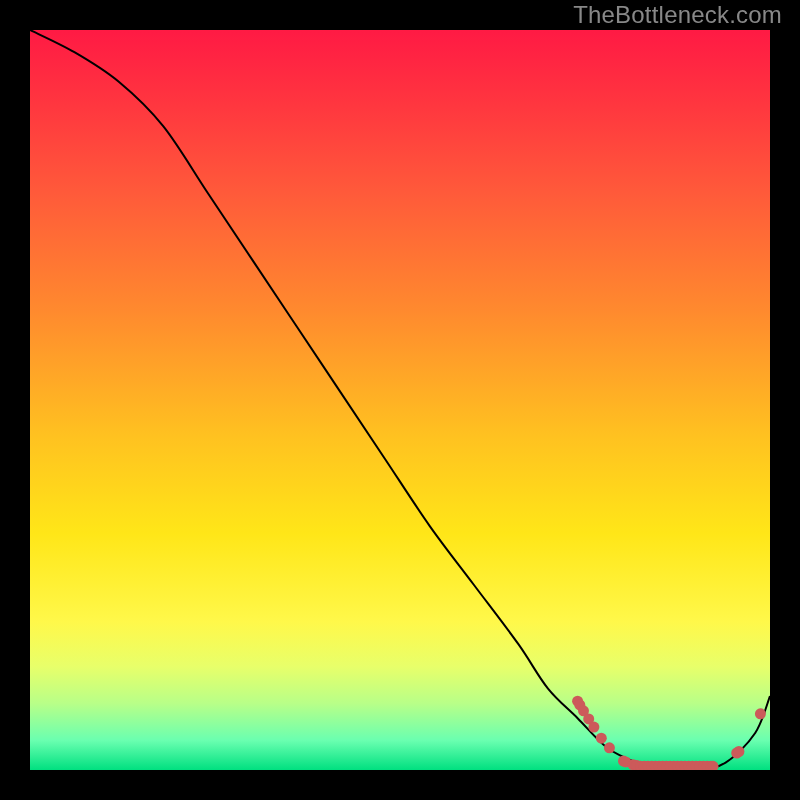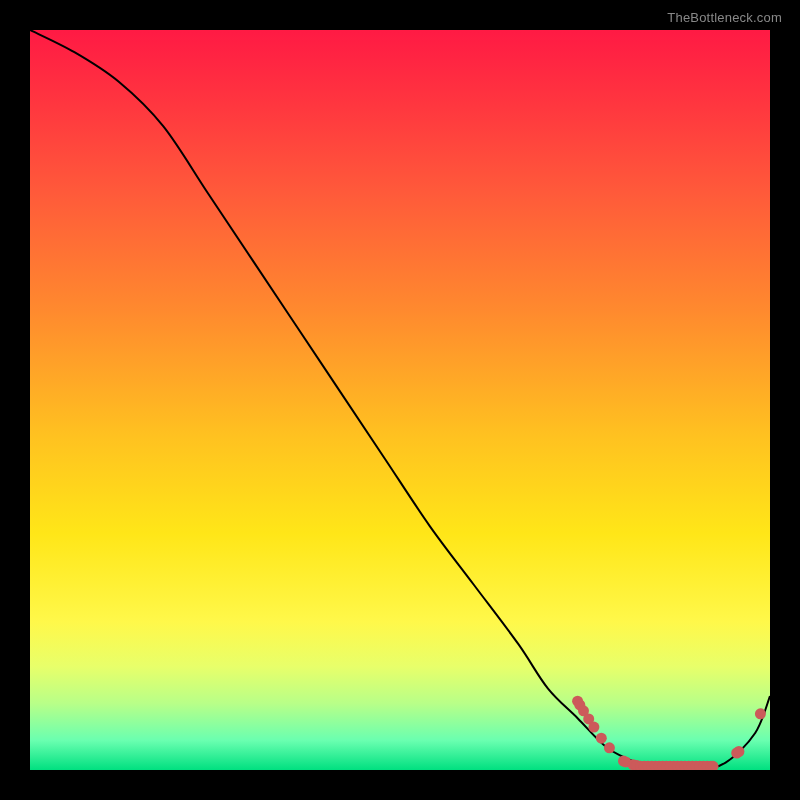--- a/index.html
+++ b/index.html
@@ -13,24 +13,24 @@
   .outer {
     position: absolute;
     top: 0;
     left: 0;
     width: 800px;
     height: 800px;
     background: #000;
   }
   .watermark {
     position: absolute;
-    top: 10px;
+    top: 1px;
     right: 18px;
     color: #888;
-    font-size: 13px;
+    font-size: 24px;
     font-weight: 500;
     letter-spacing: 0.2px;
     z-index: 10;
     margin-left: 20px;
   }
   .plot-area {
     position: absolute;
     top: 30px;
     left: 30px;
     width: 740px;

